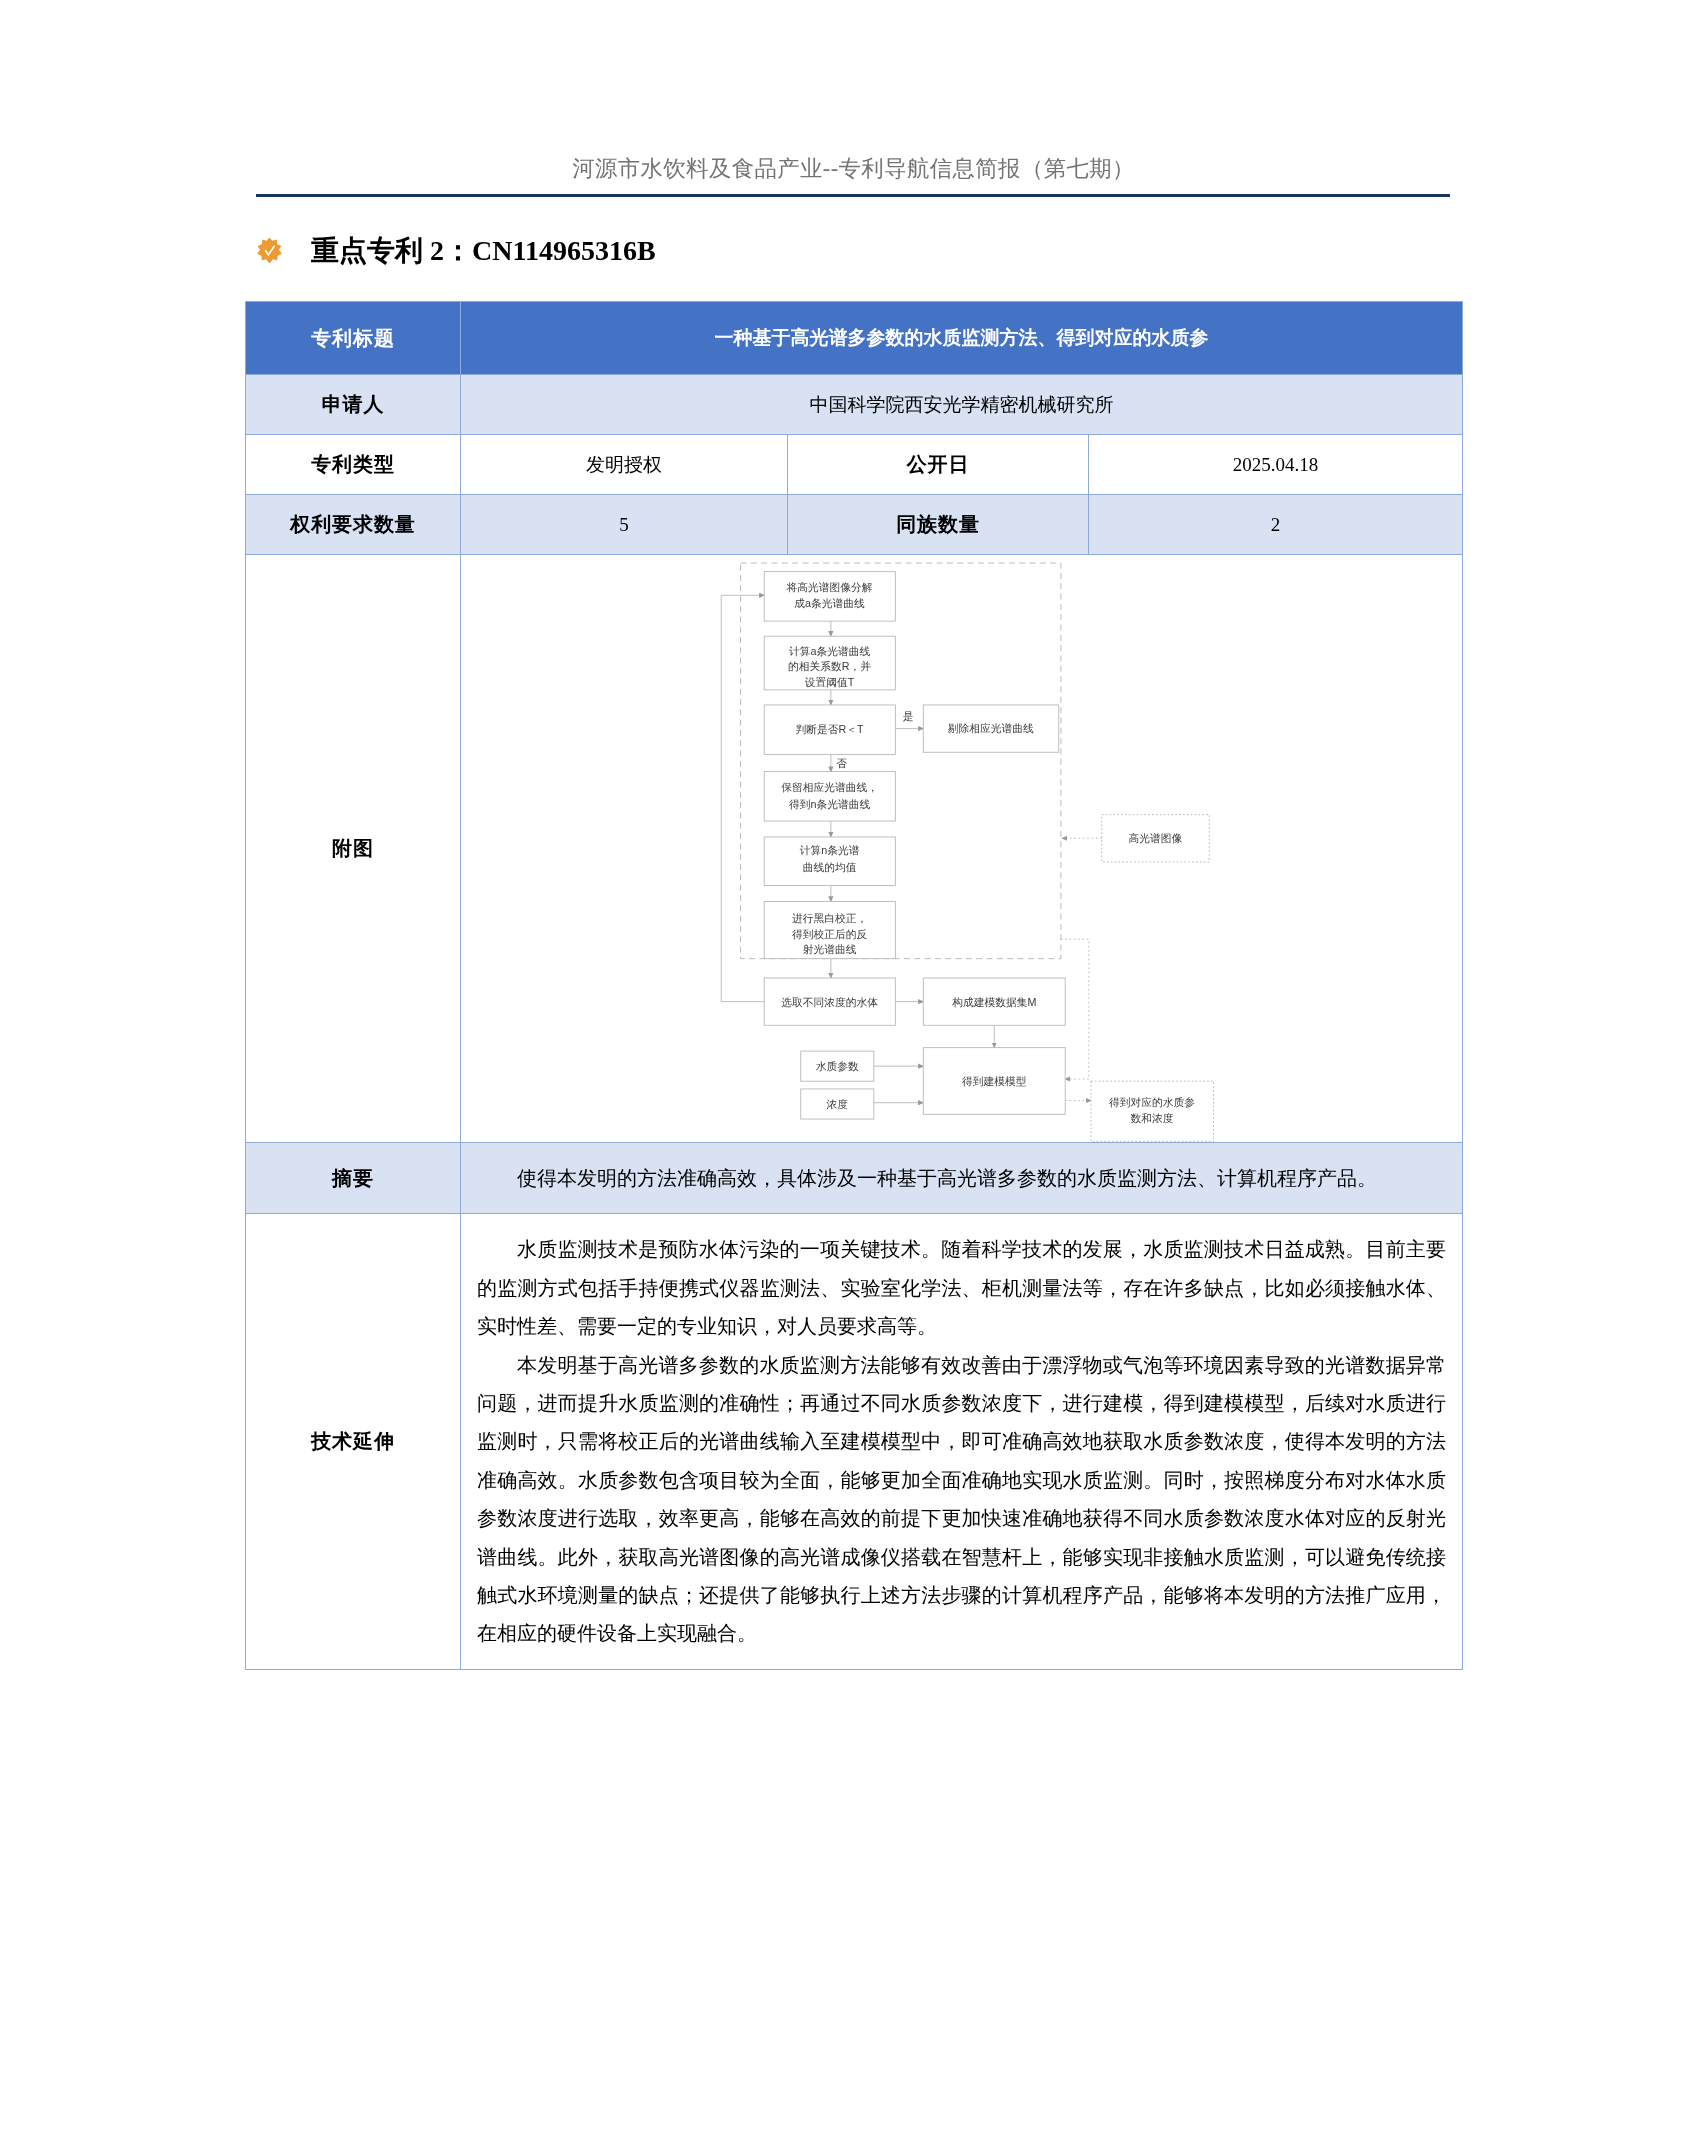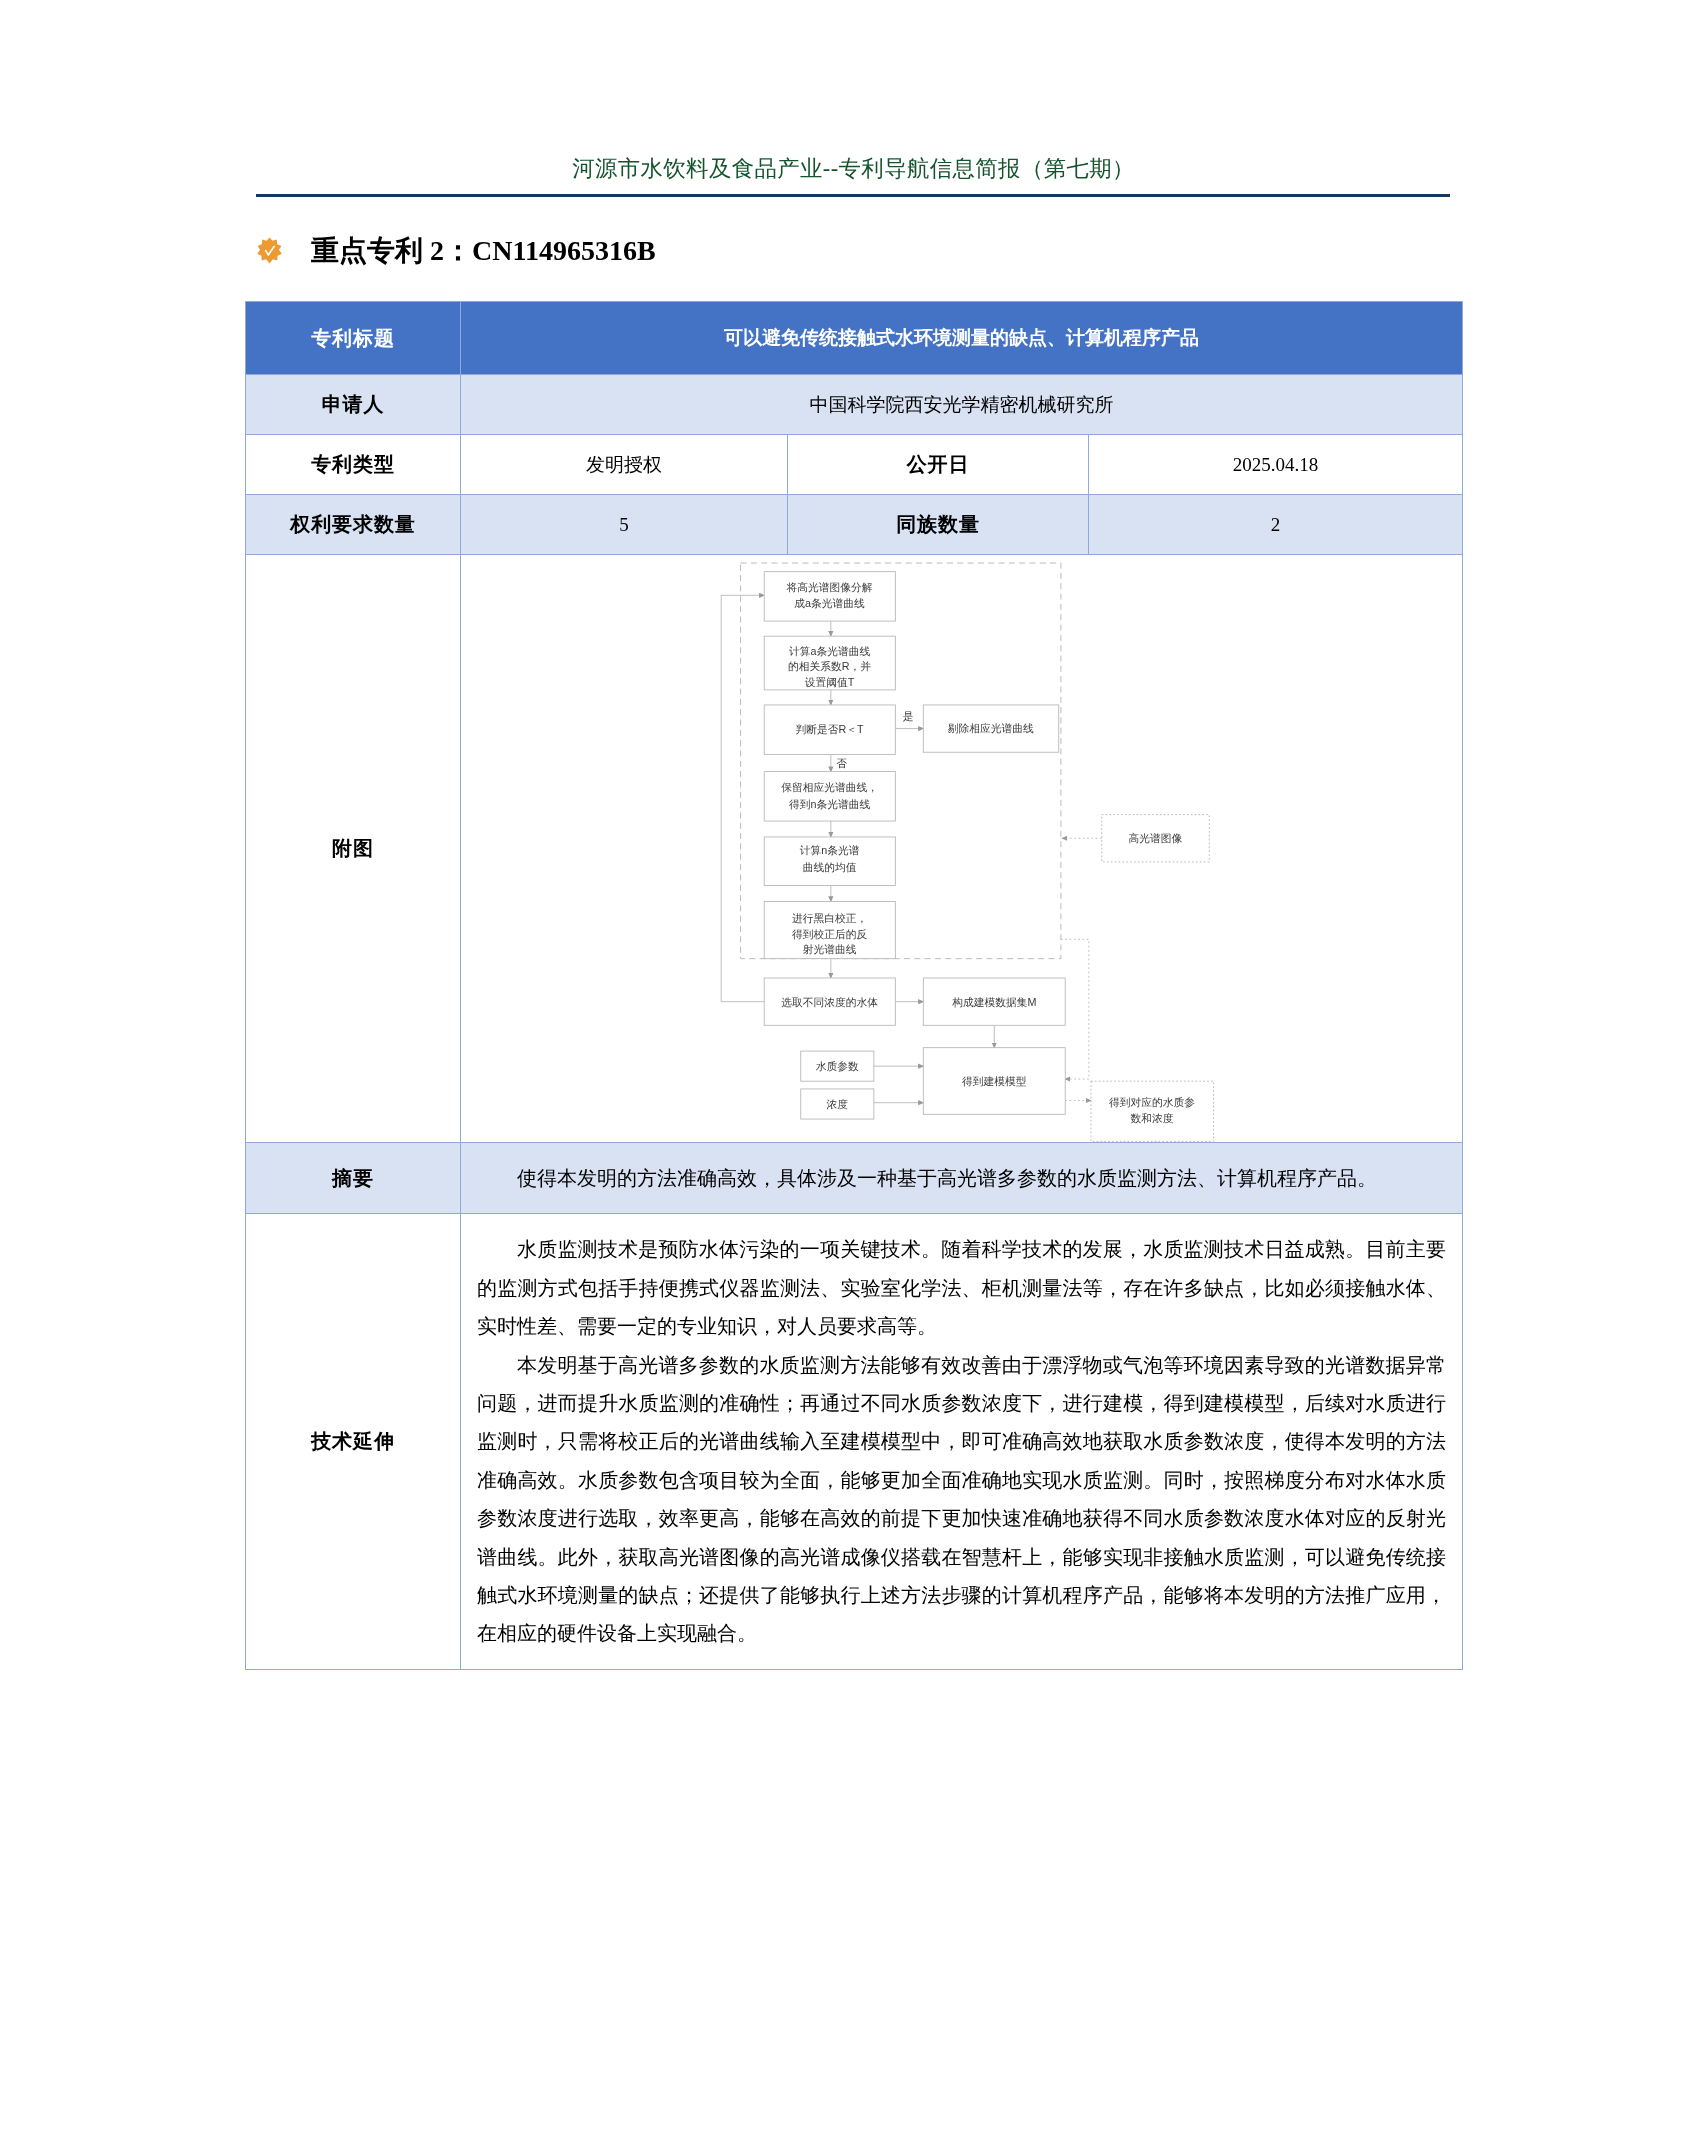--- a/index.html
+++ b/index.html
@@ -25,21 +25,21 @@
   .doc-header {
     position: absolute;
     left: 0;
     right: 0;
     top: 158px;
     text-align: center;
   }
   .doc-header-title {
     font-family: "Liberation Serif", "DejaVu Serif", serif;
     font-size: 22.4px;
-    color: #14532d;
+    color: #737373;
     letter-spacing: 0.4px;
     line-height: 1;
   }
   .doc-header-rule {
     position: absolute;
     left: 256px;
     width: 1194px;
     top: 194px;
     height: 0;
     border-top: 3px solid #17365D;
@@ -205,21 +205,21 @@
   <table class="patent-table">
     <colgroup>
       <col class="c1">
         <col class="c2">
         <col class="c3">
         <col class="c4">
     </colgroup>
     <tbody>
       <tr class="row-title">
         <td class="cell-pad lbl">专利标题</td>
-        <td class="cell-pad val" colspan="3">可以避免传统接触式水环境测量的缺点、计算机程序产品</td>
+        <td class="cell-pad val" colspan="3">一种基于高光谱多参数的水质监测方法、得到对应的水质参</td>
       </tr>
       <tr class="row-shaded">
         <td class="cell-pad lbl">申请人</td>
         <td class="cell-pad val" colspan="3">中国科学院西安光学精密机械研究所</td>
       </tr>
       <tr class="row-white">
         <td class="cell-pad lbl">专利类型</td>
         <td class="cell-pad val">发明授权</td>
         <td class="cell-pad lbl">公开日</td>
         <td class="cell-pad val">2025.04.18</td>

